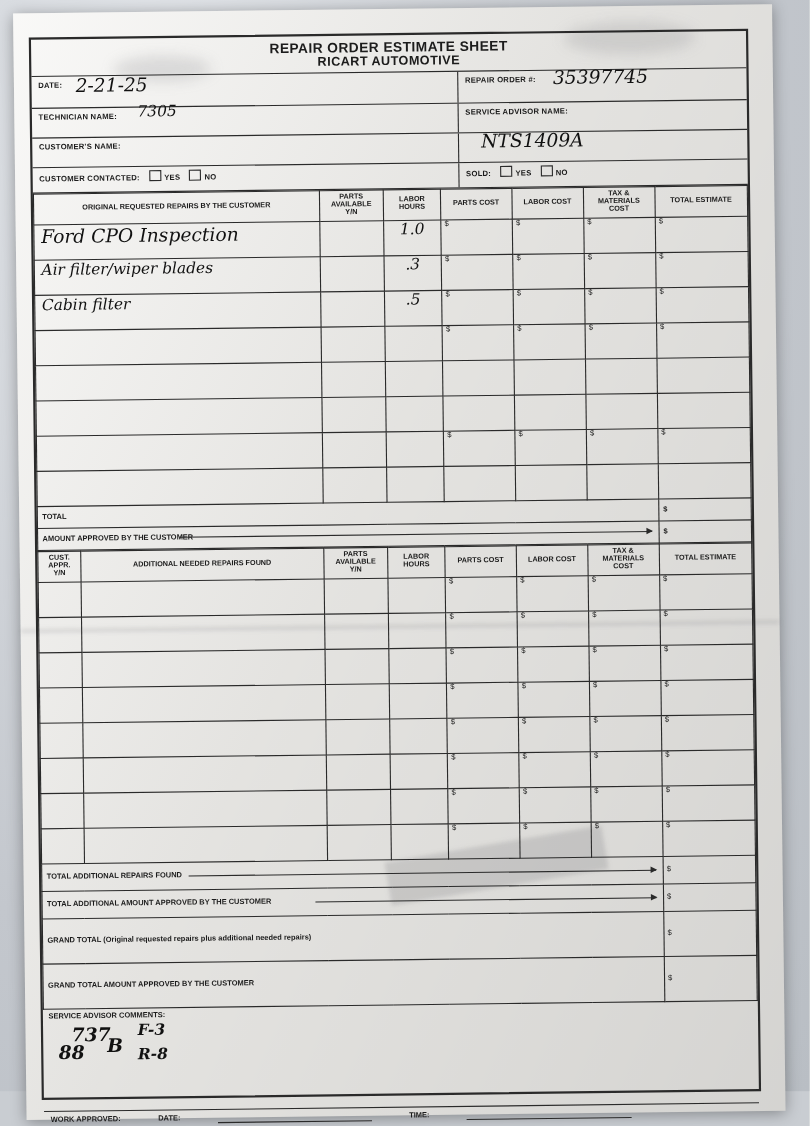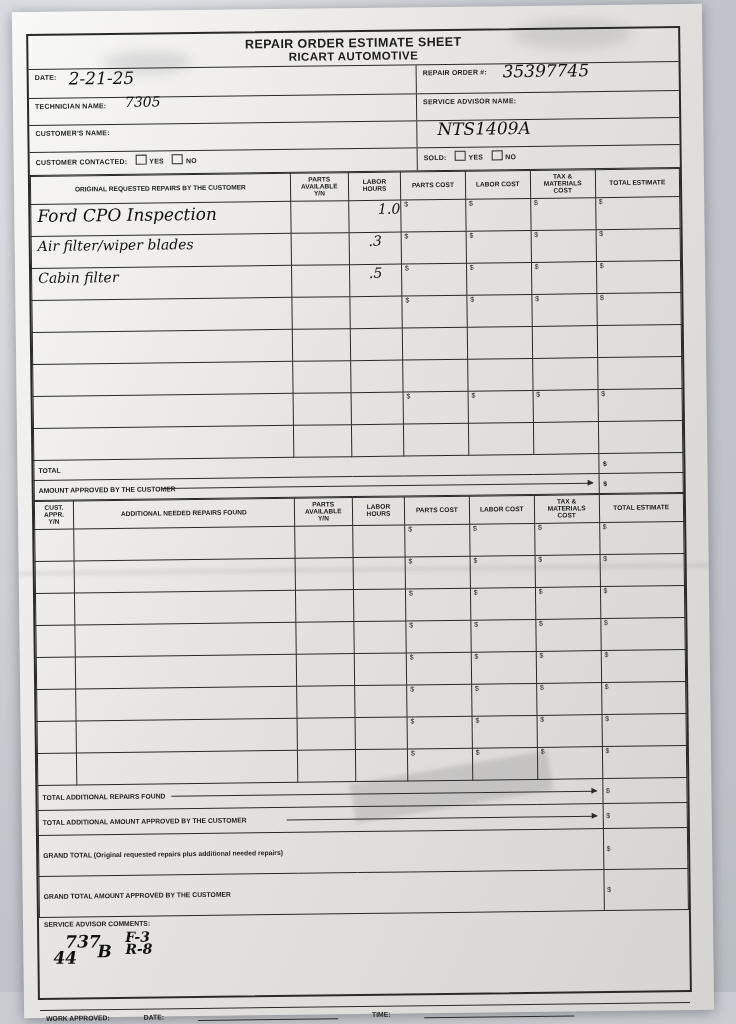--- a/index.html
+++ b/index.html
@@ -156,21 +156,21 @@
               <span>MATERIALS</span><br>
               <span>COST</span>
             </th>
             <th class="c-tot">TOTAL ESTIMATE</th>
           </tr>
         </thead>
         <tbody>
           <tr class="trow2">
             <td><span class="ink hw-lg" style="position:static;display:inline-block;padding:1px 0 0 6px;">Ford CPO Inspection</span></td>
             <td></td>
-            <td style="text-align:right;"><span class="ink hw-md" style="position:static;">1.0</span></td>
+            <td style="text-align:center;"><span class="ink hw-md" style="position:static;">1.0</span></td>
             <td class="dollar">$</td>
             <td class="dollar">$</td>
             <td class="dollar">$</td>
             <td class="dollar">$</td>
           </tr>
           <tr class="trow2">
             <td><span class="ink hw-md" style="position:static;display:inline-block;padding:1px 0 0 6px;">Air filter/wiper blades</span></td>
             <td></td>
             <td style="text-align:center;"><span class="ink hw-md" style="position:static;">.3</span></td>
             <td class="dollar">$</td>
@@ -389,24 +389,24 @@
           <tr>
             <td colspan="7" style="height:28px;padding:6px 4px;font-weight:bold;font-size:6.8px;">GRAND TOTAL AMOUNT APPROVED BY THE CUSTOMER</td>
             <td class="dollar">$</td>
           </tr>
         </tbody>
       </table>
 
       <div class="comments" style="border-bottom:1.6px solid #2a2a2a;">
         <span>SERVICE ADVISOR COMMENTS:</span>
         <span class="ink hw-lg" style="left:26px;top:14px;">737</span>
-        <span class="ink hw-lg" style="left:14px;top:30px;">44</span>
+        <span class="ink hw-lg" style="left:14px;top:30px;">88</span>
         <span class="ink hw-lg" style="left:58px;top:24px;">B</span>
         <span class="ink hw-md" style="left:86px;top:12px;">F-3</span>
-        <span class="ink hw-md" style="left:86px;top:24px;">R-8</span>
+        <span class="ink hw-md" style="left:86px;top:34px;">R-8</span>
       </div>
 
       <div class="footer">
         <span>WORK APPROVED:</span>
         <span>DATE:</span>
         <span class="ul" style="width:140px;">&nbsp;</span>
         <span>TIME:</span>
         <span class="ul" style="width:150px;">&nbsp;</span>
       </div>
 

